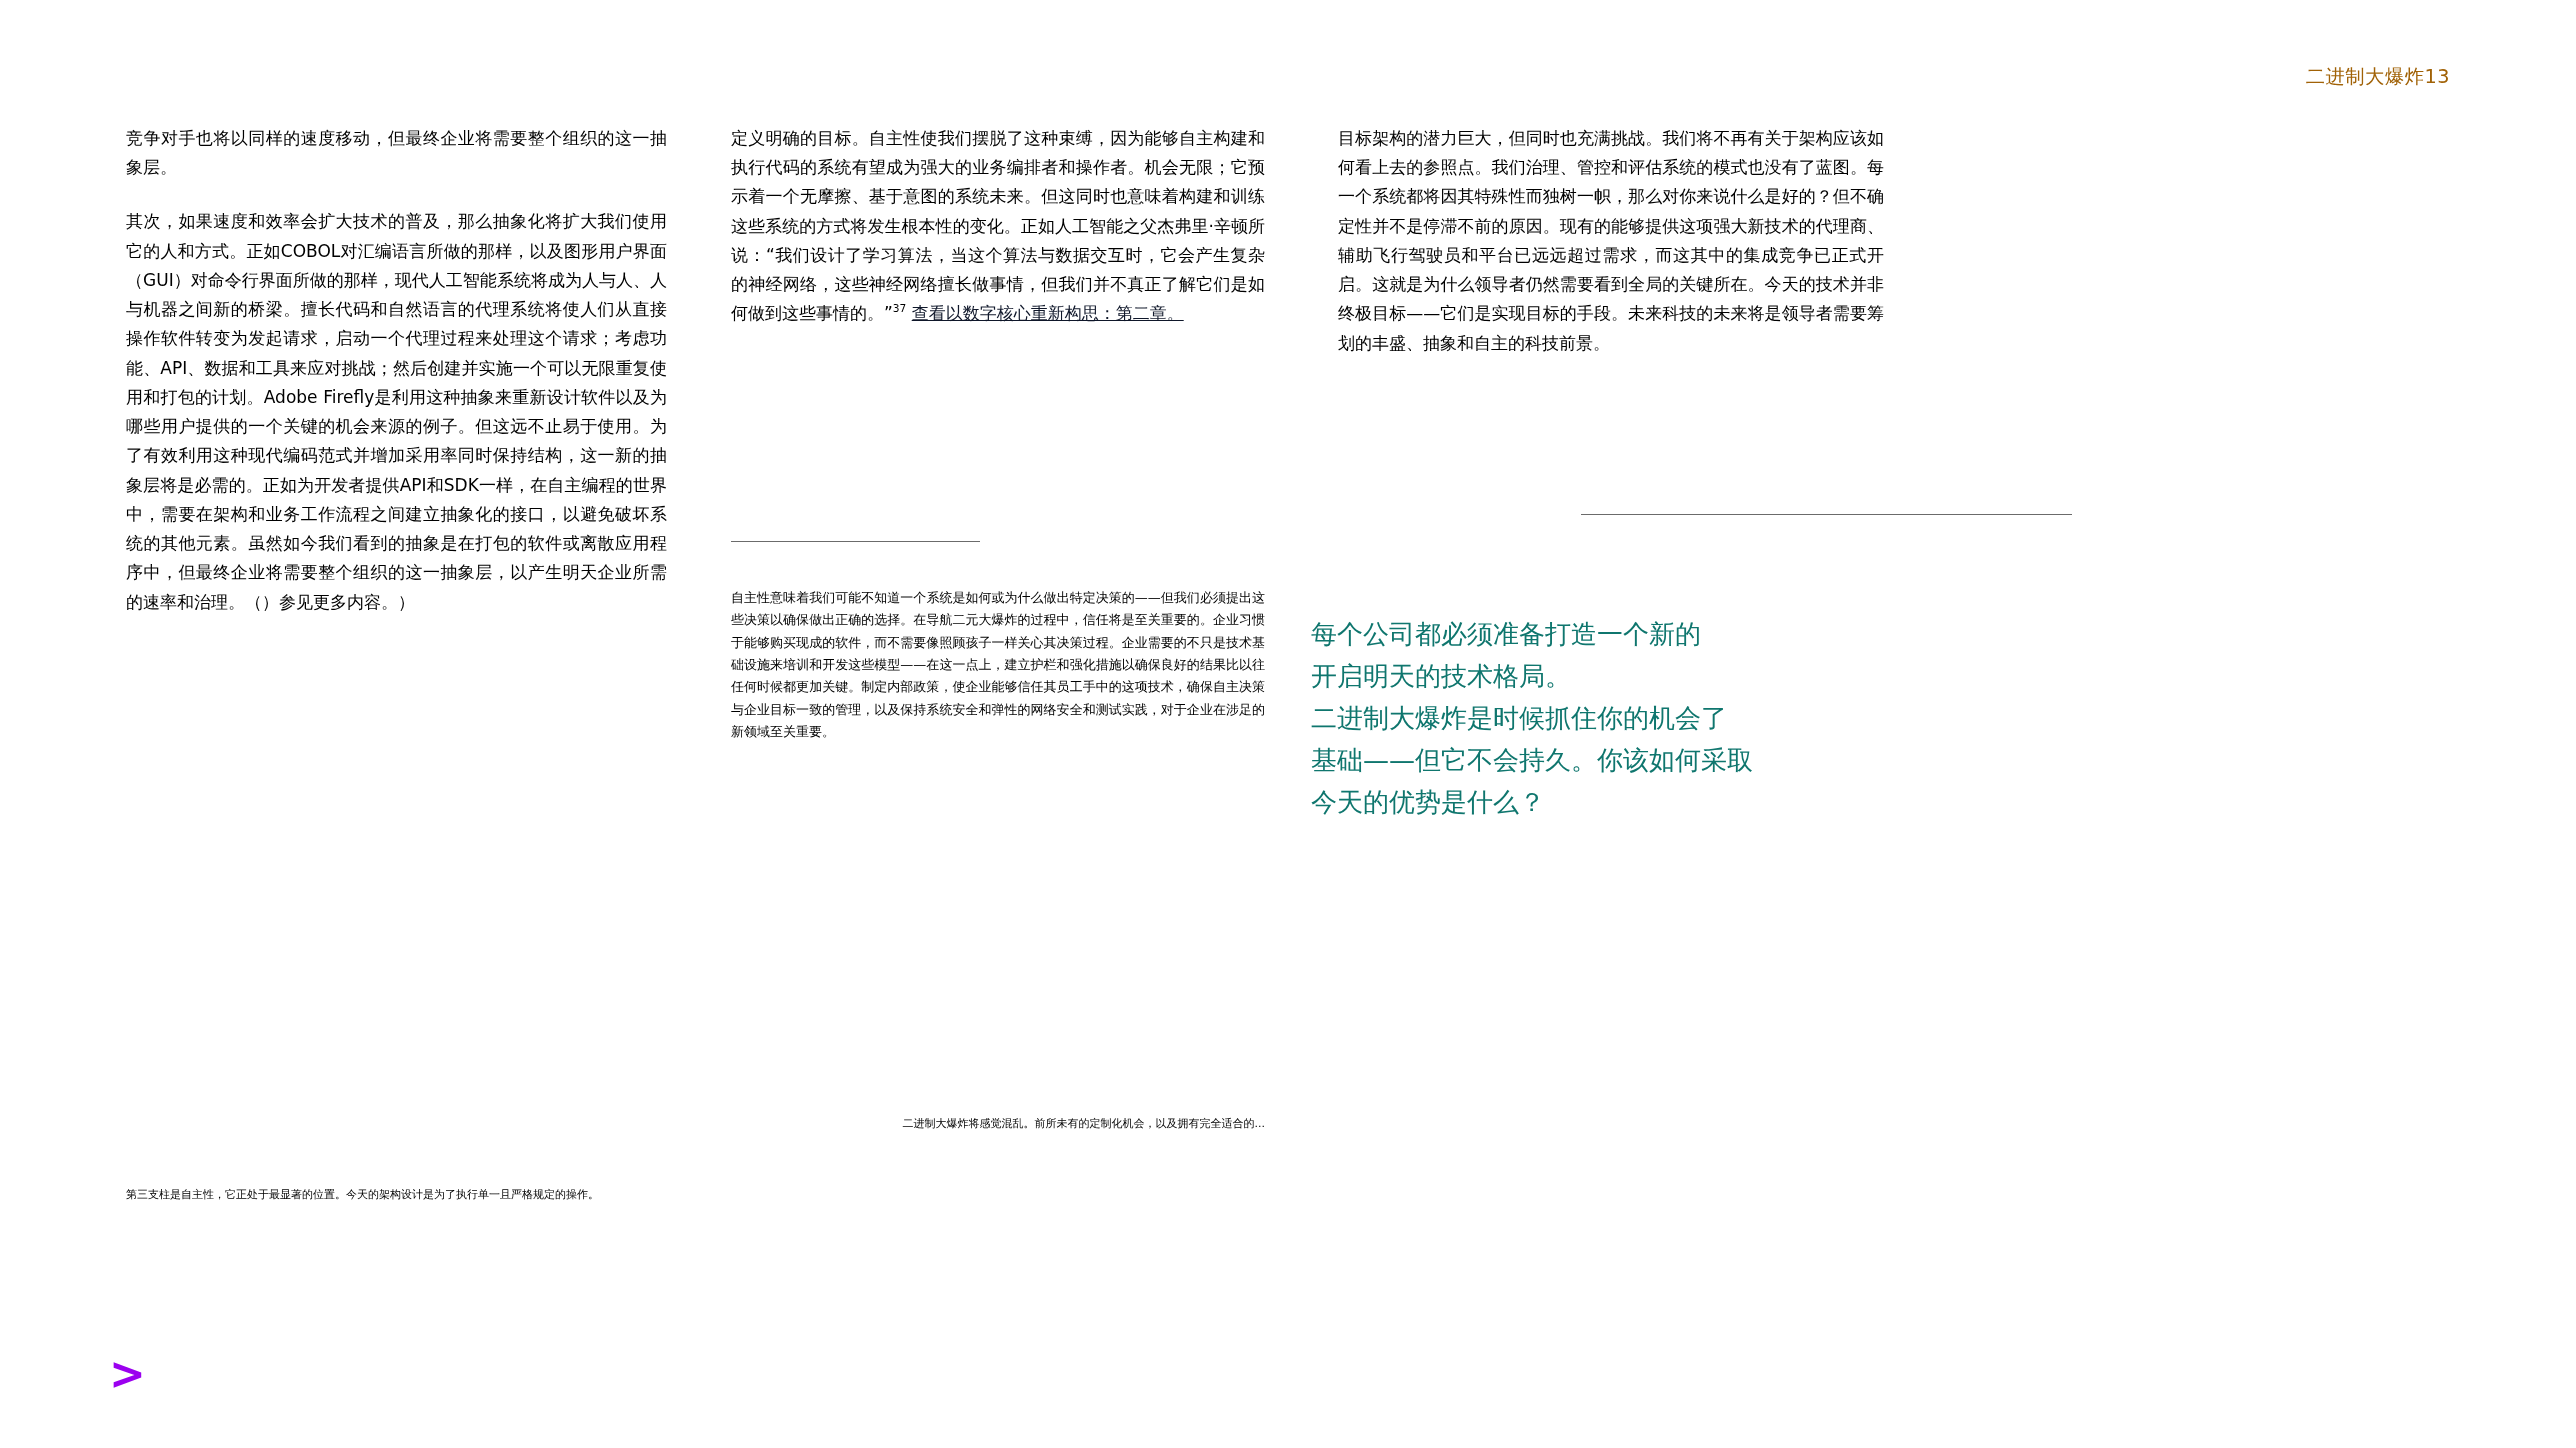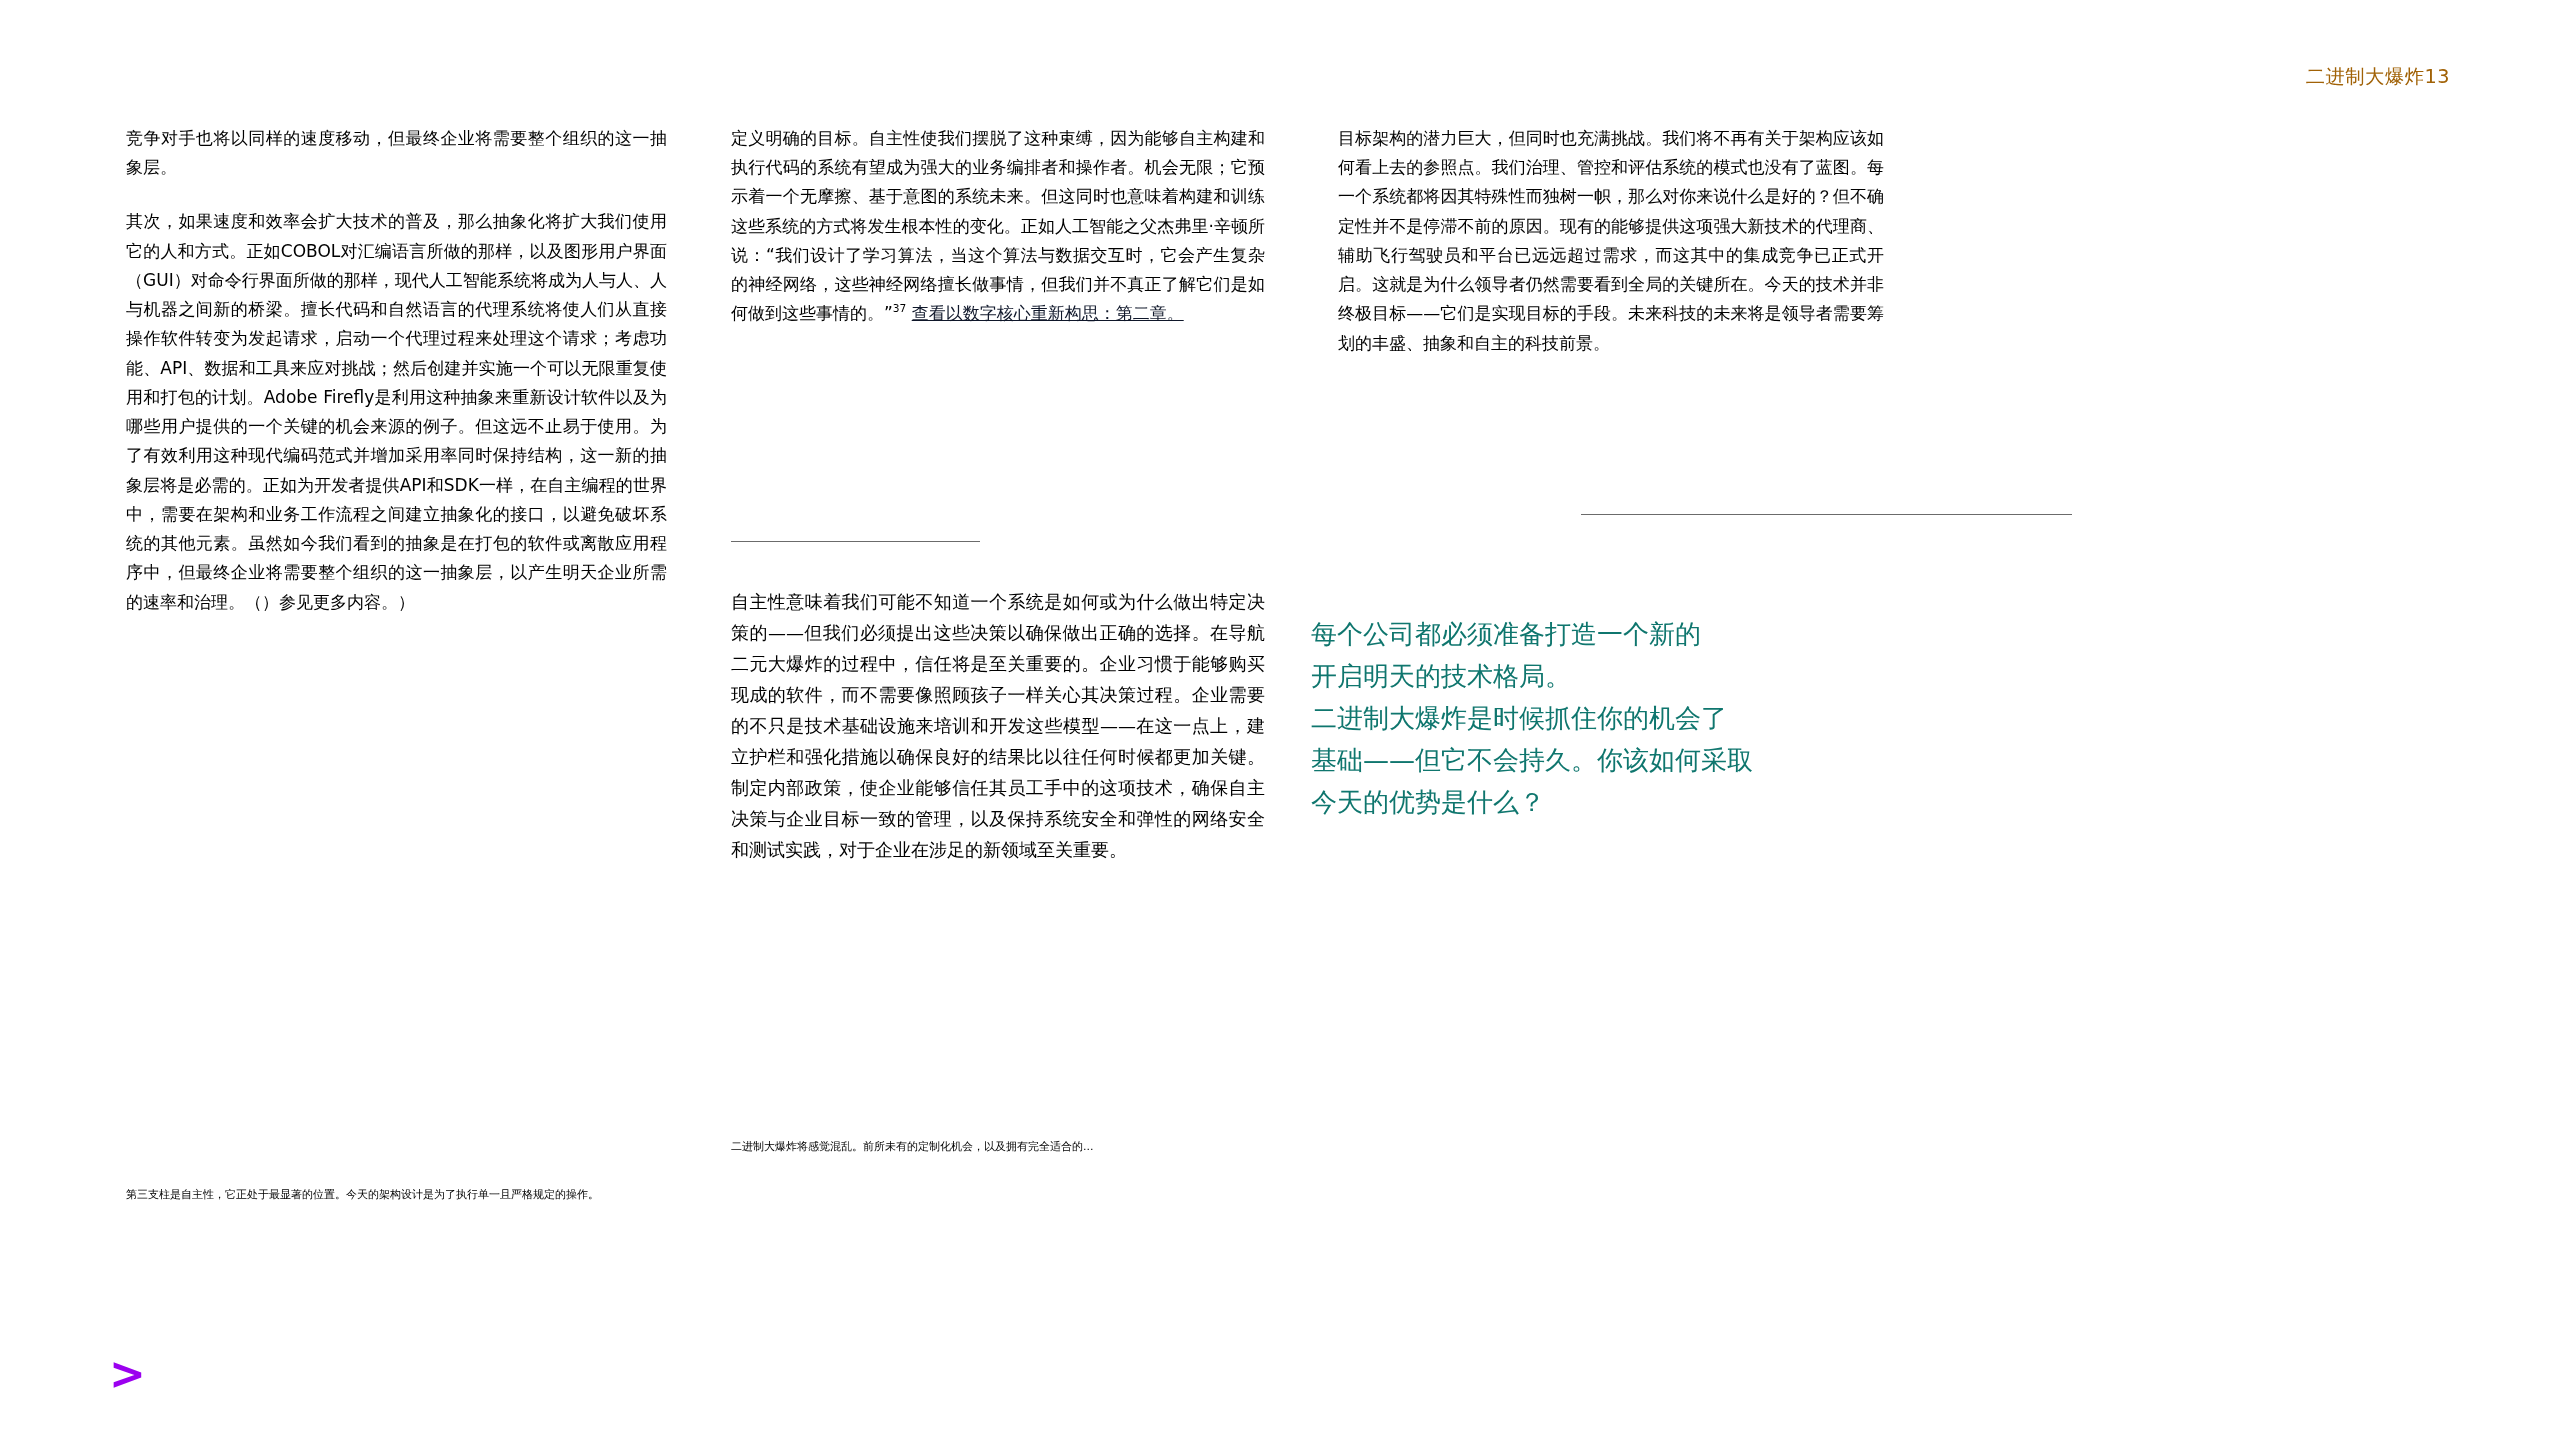--- a/index.html
+++ b/index.html
@@ -65,21 +65,21 @@
   }
   .rule-a { left: 731px;  top: 541px; width: 249px; }
   .rule-b { left: 1581px; top: 514px; width: 491px; }
 
   
   .col2b {
     position: absolute;
     left: 731px;
     top: 587px;
     width: 534px;
-    font-size: 18px;
+    font-size: 13px;
     line-height: 1.72;
     text-align: justify;
     text-justify: inter-ideograph;
   }
 
   
   .pullquote {
     position: absolute;
     left: 1311px;
     top: 613px;
@@ -90,21 +90,21 @@
   }
   .pullquote div { white-space: nowrap; }
 
   
   .bottom {
     position: absolute;
     font-size: 11px;
     line-height: 1.72;
   }
   .bottom1 { left: 126px; top: 1186px; width: 541px; }
-  .bottom2 { left: 731px; top: 1138px; width: 534px; }
+  .bottom2 { left: 731px; top: 1115px; width: 534px; text-align: right; }
 
   
   .chevron {
     position: absolute;
     left: 109px;
     top: 1352px;
     font-size: 44px;
     font-weight: 700;
     color: #9b00ef;
     line-height: 1;

